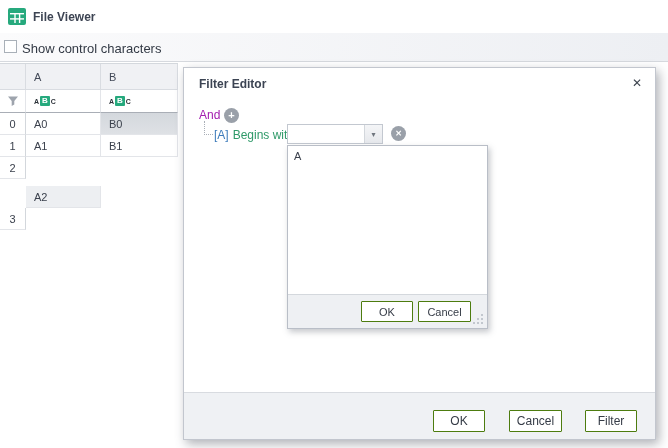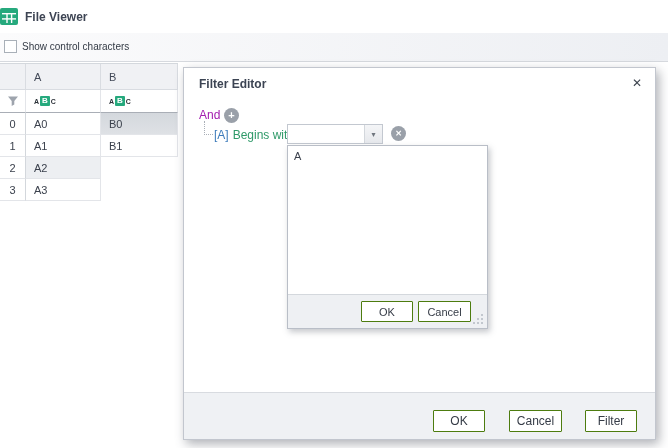--- a/index.html
+++ b/index.html
@@ -1,40 +1,40 @@
 <!DOCTYPE html>
 <html><head>
 <meta charset="utf-8">
 <style>
   * { margin:0; padding:0; box-sizing:border-box; }
   body { font-family:"Liberation Sans", sans-serif; background:#fff; }
   .app { position:relative; width:668px; height:448px; background:#fff; overflow:hidden; }
 
   
-  .titlebar { position:absolute; top:0; left:0; right:0; height:33px; background:#fff; display:flex; align-items:center; }
+  .titlebar { position:absolute; top:0; left:0; right:0; height:33px; background:#fff; display:flex; align-items:center; padding-left:8px; }
   .app-title { font-size:12px; font-weight:bold; color:#3d4453; margin-left:7px; }
 
   
   .toolbar { position:absolute; top:33px; left:0; right:0; height:29px;
     background:linear-gradient(to right,#fbfbfc,#edeff3); border-bottom:1px solid #d6d9de; }
   .checkbox { position:absolute; left:4px; top:7px; width:13px; height:13px; background:#fff; border:1px solid #a9b0b8; }
-  .cb-label { position:absolute; left:22px; top:8px; font-size:10px; color:#333a45; }
+  .cb-label { position:absolute; left:22px; top:8px; font-size:13px; color:#333a45; }
 
   
   .grid { position:absolute; top:63px; left:0; width:178px; border-top:1px solid #d4d8dd; }
   .g-row { display:flex; }
   .cell { border-right:1px solid #e3e5e9; border-bottom:1px solid #e3e5e9; display:flex; align-items:center; font-size:11px; color:#3b414d; }
   .c0 { width:26px; justify-content:center; }
   .c1 { width:75px; padding-left:8px; }
   .c2 { width:77px; padding-left:8px; }
   .hdr .cell { height:26px; background:#f0f1f4; color:#424957; border-right:1px solid #d9dce1; border-bottom:1px solid #d9dce1; }
   .frow .cell { height:23px; background:#fff; border-bottom:1px solid #a9aeb6; }
   .drow .cell { height:22px; background:#fff; }
   .drow .c0 { border-right:1px solid #d3d7dc; }
-  .stripe { background:#edeff2 !important; }
+  .stripe { background:#edeff2 !important;margin-top:29px; }
   .sel { background:linear-gradient(#d4d8dd,#dee1e5) !important; }
 
   
   .abc { display:flex; align-items:center; }
   .abc .sm { font-size:7px; font-weight:bold; color:#2b3138; }
   .abc .bg { font-size:8px; font-weight:bold; color:#fff; background:#26a97d; padding:1px 2px; margin:0 1px; border-radius:1px; line-height:8px; }
 
   
   .dialog { position:absolute; left:183px; top:67px; width:473px; height:373px; background:#fff;
     border:1px solid #c2c6ce; box-shadow:3px 4px 10px rgba(80,85,95,.45); }
@@ -131,21 +131,20 @@
       <div class="cell c0">1</div>
       <div class="cell c1">A1</div>
       <div class="cell c2">B1</div>
     </div>
     <div class="g-row drow">
       <div class="cell c0">2</div>
       <div class="cell c1 stripe">A2</div>
     </div>
     <div class="g-row drow">
       <div class="cell c0">3</div>
-      <div class="cell c1">A3</div>
     </div>
   </div>
 
   <div class="dialog">
     <div class="dlg-title">Filter Editor</div>
     <div class="dlg-close">✕</div>
 
     <div class="and-op">And</div>
     <div class="circle-btn add-btn">
         <span>+</span>

